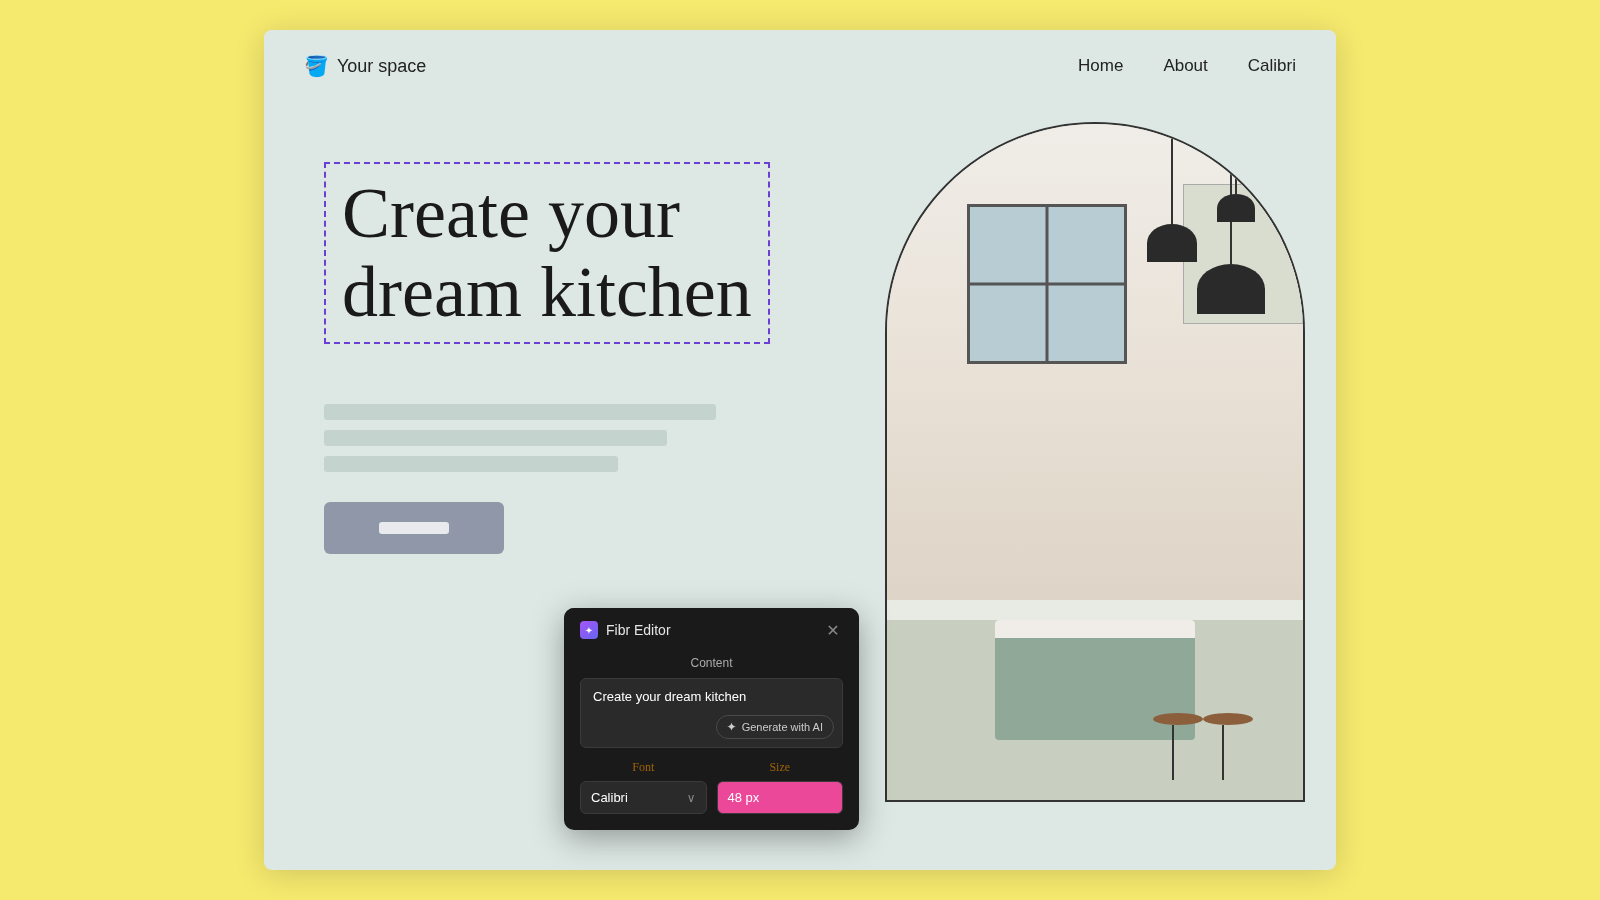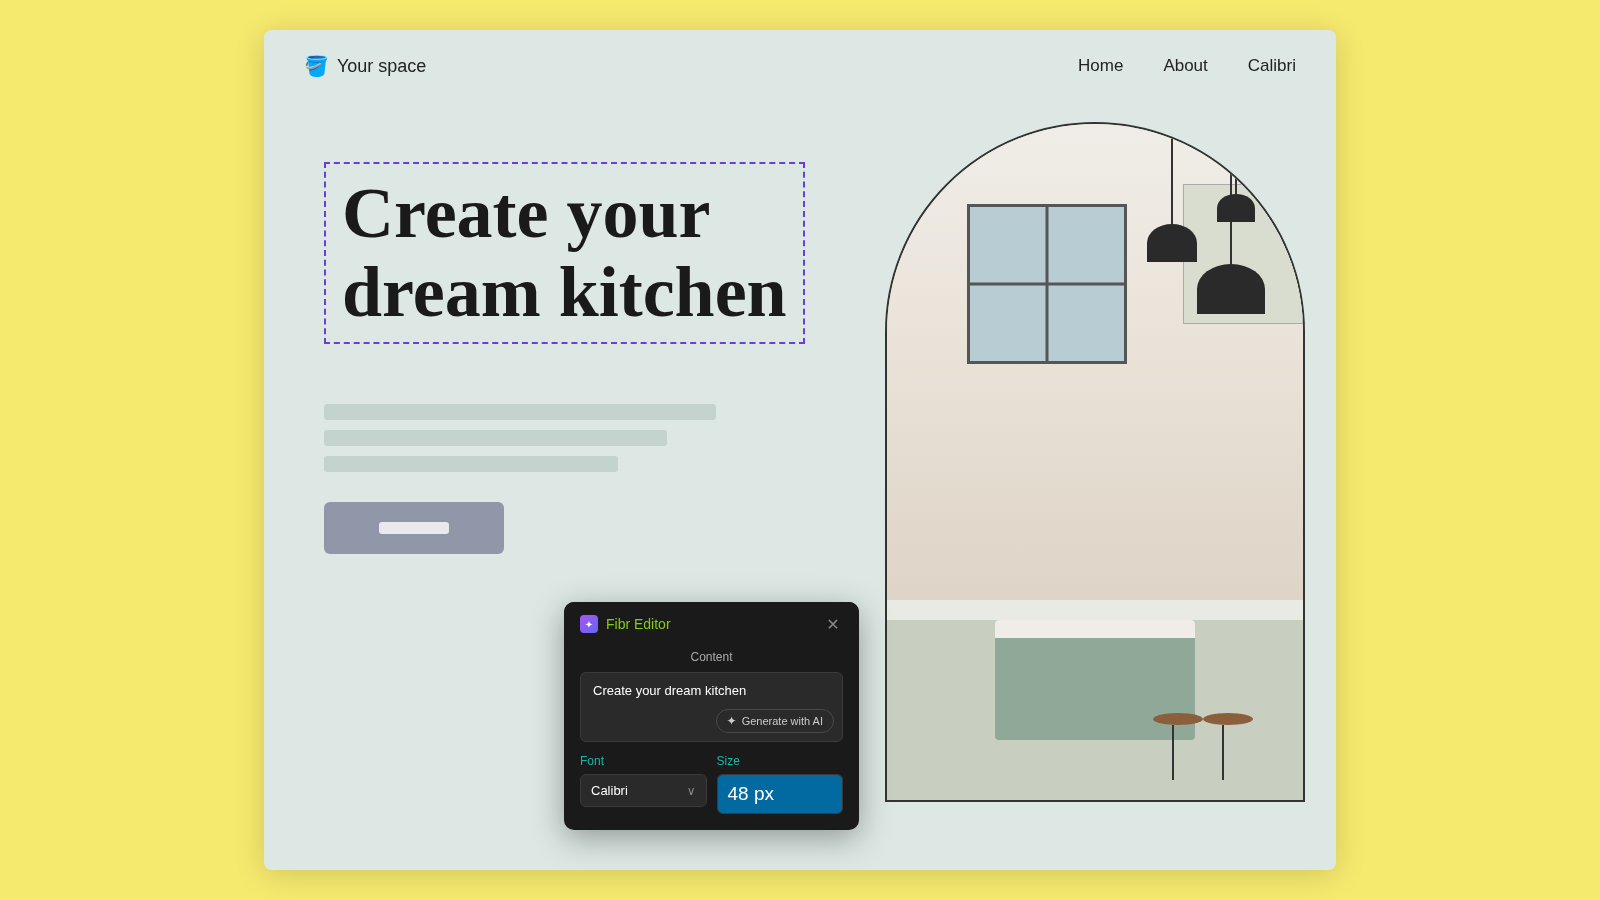--- a/index.html
+++ b/index.html
@@ -74,21 +74,21 @@
 
     .hero-text-wrapper {
       display: inline-block;
       border: 2.5px dashed #6b3fd4;
       padding: 10px 16px;
       margin-bottom: 40px;
     }
 
     .hero-text {
       font-size: 72px;
-      font-weight: 700;
+      font-weight: 400;
       color: #1a1a1a;
       line-height: 1.1;
       font-family: 'Georgia', 'Times New Roman', serif;
     }
 
     
     .placeholder-lines {
       margin-top: 20px;
       display: flex;
       flex-direction: column;
@@ -341,21 +341,21 @@
       display: flex;
       align-items: center;
       justify-content: center;
       font-size: 10px;
       color: white;
     }
 
     .editor-title {
       font-size: 14px;
       font-family: sans-serif;
-      color: #84cc16;
+      color: #e5e5e5;
       font-weight: 500;
     }
 
     .editor-close {
       width: 20px;
       height: 20px;
       display: flex;
       align-items: center;
       justify-content: center;
       color: #888;
@@ -420,23 +420,24 @@
       display: flex;
       gap: 10px;
     }
 
     .editor-field {
       flex: 1;
     }
 
     .editor-field-label {
       font-size: 12px;
-      font-family: Liberation Sans, sans-serif;
-      color: #14b8a6;
+      font-family: Liberation Serif, serif;
+      color: #a16207;
       margin-bottom: 6px;
+      text-align: center;
     }
 
     .editor-select {
       width: 100%;
       background: #2a2a2a;
       border: 1px solid #3a3a3a;
       border-radius: 6px;
       padding: 8px 10px;
       color: #fff;
       font-size: 13px;
@@ -447,26 +448,26 @@
       cursor: pointer;
     }
 
     .editor-select-arrow {
       color: #888;
       font-size: 12px;
     }
 
     .editor-size-input {
       width: 100%;
-      background: #0369a1;
+      background: #ec4899;
       border: 1px solid #3a3a3a;
       border-radius: 6px;
       padding: 8px 10px;
       color: #fff;
-      font-size: 19px;
+      font-size: 13px;
       font-family: sans-serif;
     }
   </style>
 </head>
 <body>
 
 <div class="browser-window">
 
   <nav class="nav">
     <div class="nav-logo">

